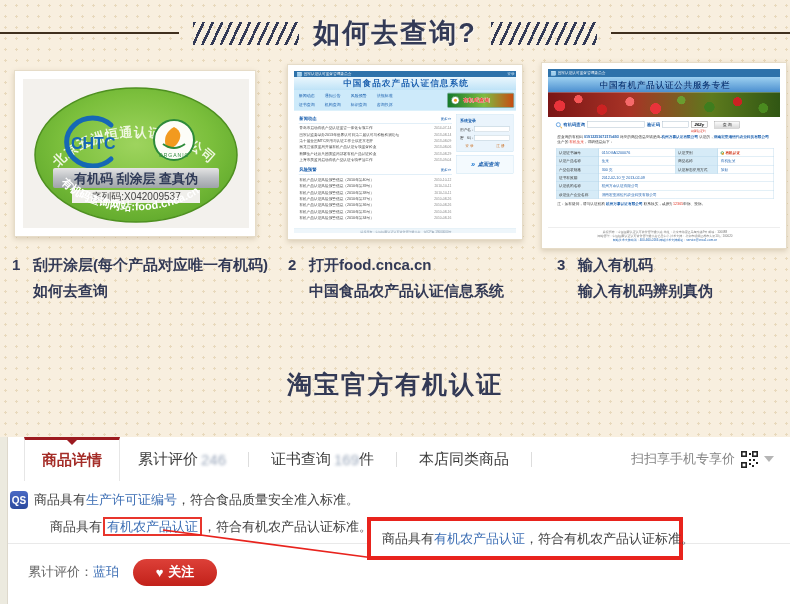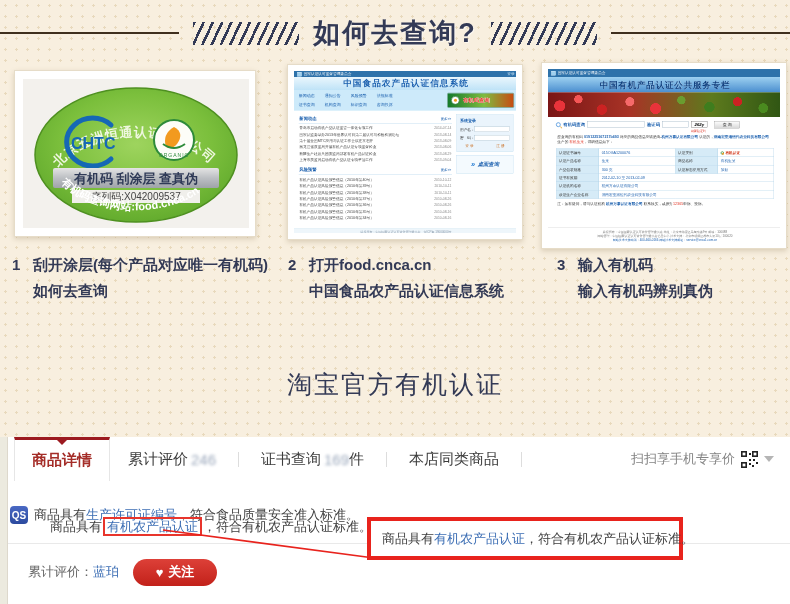--- a/index.html
+++ b/index.html
@@ -121,46 +121,46 @@
   .s2-foot { margin-top:auto; border-top:1px solid #ccc; padding:5px 0 4px;
     text-align:center; font-size:9px; color:#777; line-height:13px; }
   .s2-foot .lastln { color:#1a5fae; }
 
   
   .step { position:absolute; top:252px; display:flex; gap:9px; font-size:15px;
     font-weight:bold; color:#333a56; line-height:26px; white-space:nowrap; }
   .step .num { width:12px; }
 
   .tb-title { position:absolute; top:368px; left:0; right:0; text-align:center;
-    font-size:25px; font-weight:normal; color:#333a56; letter-spacing:2px; }
+    font-size:25px; font-weight:bold; color:#333a56; letter-spacing:2px; }
 
   
   .tb-sec { position:absolute; left:0; top:437px; width:790px; height:167px; background:#fff; }
   .edge { position:absolute; left:0; top:0; width:8px; height:167px; background:#eceadf;
     border-right:1px solid #ddd8cc; }
   .tabbar { position:absolute; left:8px; right:0; top:0; height:44px;
-    display:flex; align-items:center; padding-left:6px; }
+    display:flex; align-items:center; padding-left:16px; }
   .tab { height:44px; display:flex; align-items:center; padding:0 18px;
     font-size:15px; color:#3c3c3c; position:relative; cursor:pointer; }
   .tab.active { border-left:1px solid #e6e6e6; border-right:1px solid #e6e6e6;
     border-top:3px solid #9c1a20; color:#a42d28; font-weight:bold; padding:0 17px; }
   .tab.active::after { content:""; position:absolute; top:0; left:50%; margin-left:-5px;
     border-left:5px solid transparent; border-right:5px solid transparent;
     border-top:5px solid #9c1a20; }
   .blurnum { color:#9aa7bb; filter:blur(1.8px); margin-left:3px; }
   .sep { width:1px; height:15px; background:#ddd; margin:0 4px; }
   .scan { margin-left:auto; display:flex; align-items:center; gap:6px; padding-right:16px;
     color:#858585; font-size:13px; cursor:pointer; }
   .qr { display:block; }
   .chev { width:0; height:0; border-left:5px solid transparent; border-right:5px solid transparent;
     border-top:6px solid #b5b5b5; }
 
   .info-row { position:absolute; left:10px; display:flex; align-items:center; gap:6px;
     font-size:13px; color:#404040; white-space:nowrap; }
-  .row-qs { top:69px; }
+  .row-qs { top:54px; }
   .row-org { top:81px;margin-left:40px; }
   .qs-badge { width:18px; height:18px; border-radius:4px;
     background:linear-gradient(#4a69c4,#2b4a9e); color:#fff; font-size:10px; font-weight:bold;
     display:flex; align-items:center; justify-content:center; }
   .lnk { color:#3c6eb4; }
   .redbox { border:2px solid #e8352c; padding:0 2px; margin:0 1px; color:#3c6eb4; }
 
   .divider { position:absolute; left:8px; right:0; top:106px; height:1px; background:#e9e9e9; }
   .connector { position:absolute; left:0; top:0; width:790px; height:167px;
     pointer-events:none; z-index:1; }

